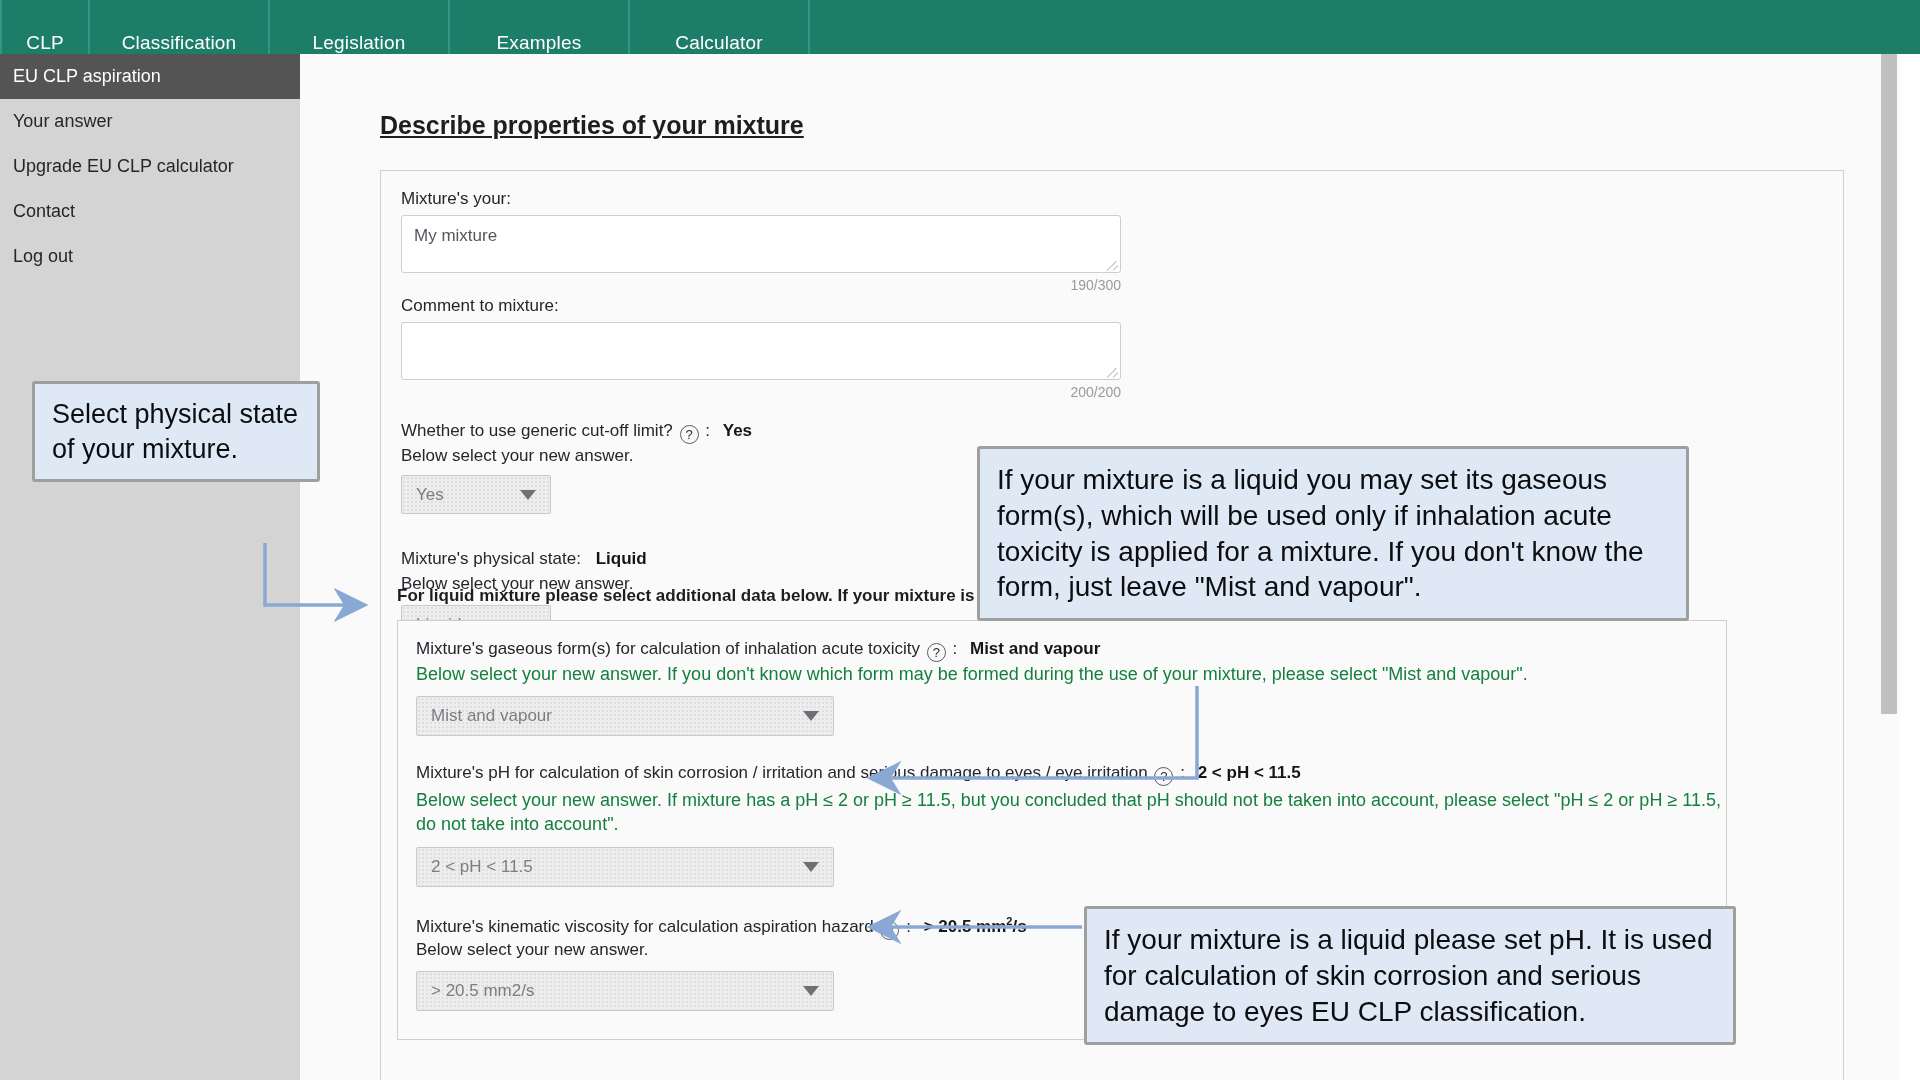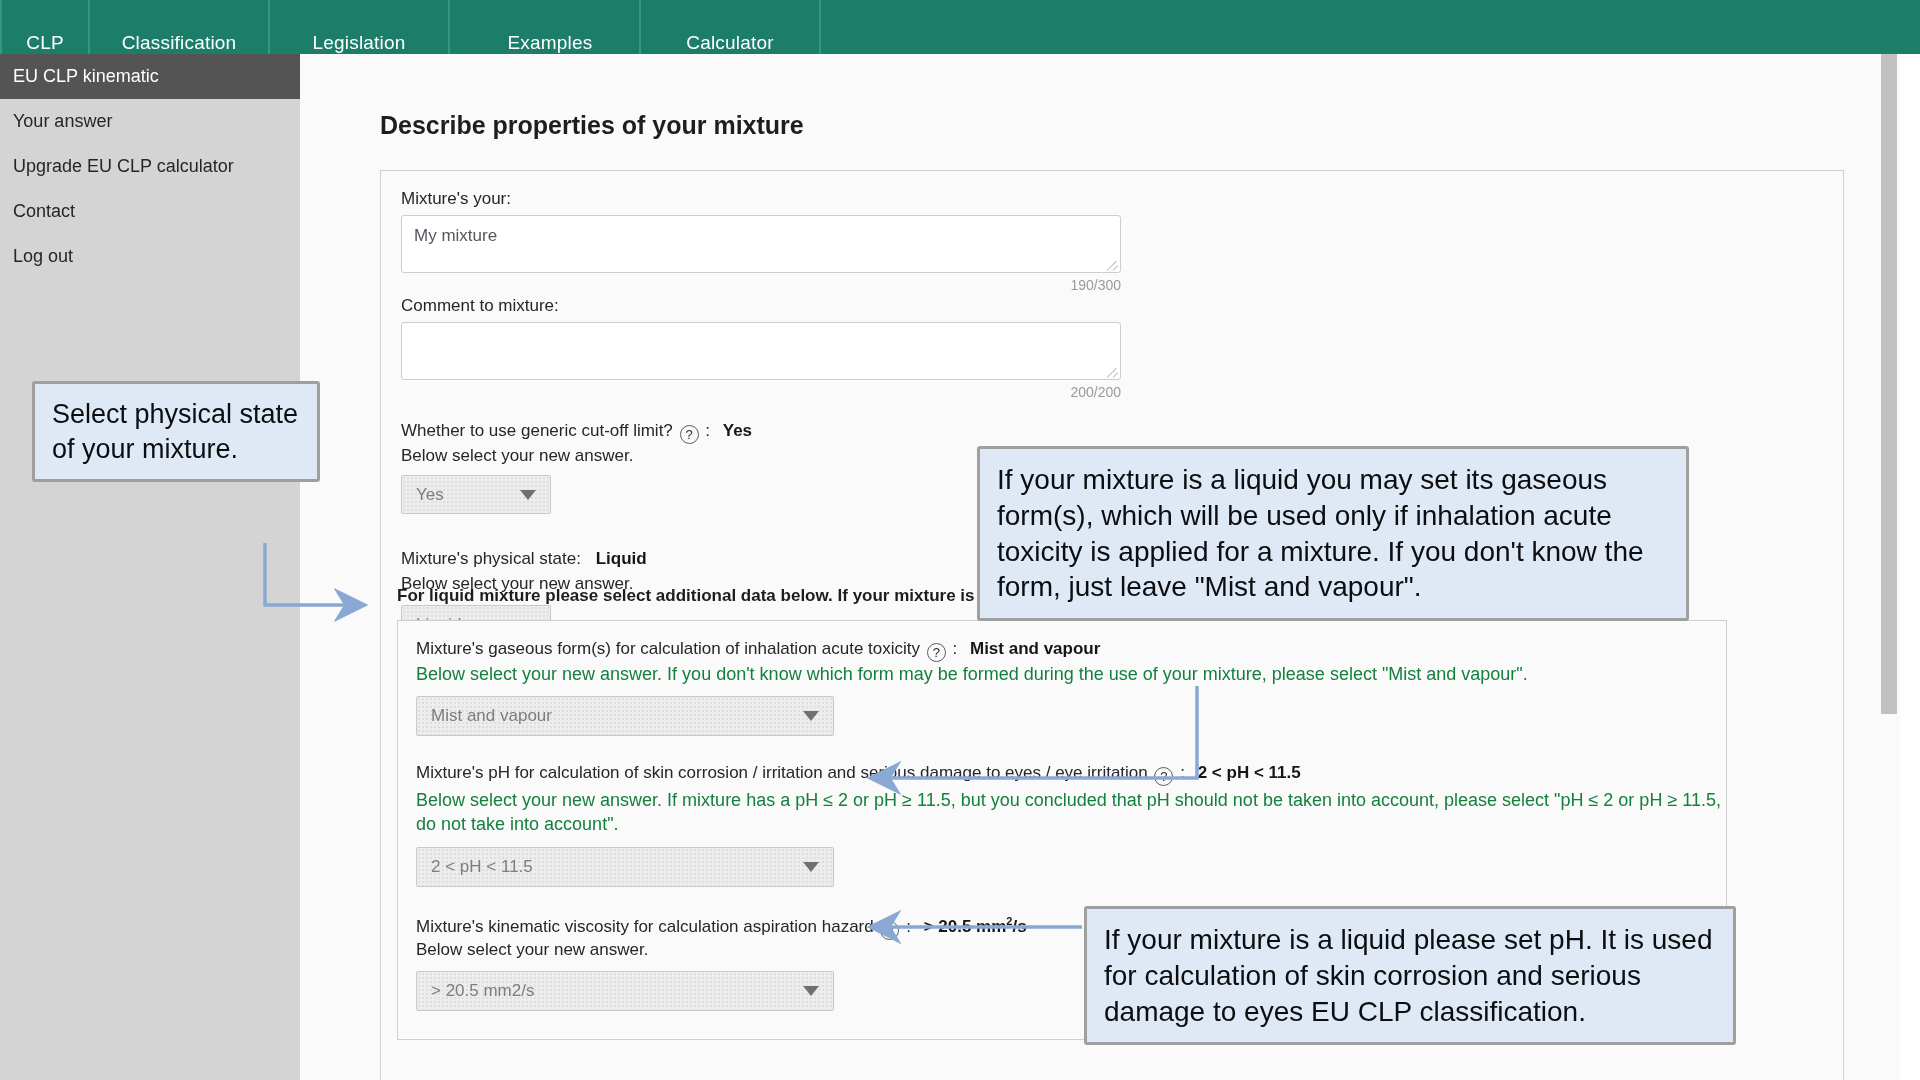--- a/index.html
+++ b/index.html
@@ -26,21 +26,21 @@
     color: #ffffff;
     font-size: 19px;
     letter-spacing: .2px;
     border-right: 2px solid #2f9a83;
     cursor: pointer;
     background: #1c7d68;
   }
   .nav-tab.first { width: 90px; border-left: 2px solid #2f9a83; }
   .nav-tab.w1 { width: 180px; }
   .nav-tab.w2 { width: 180px; }
-  .nav-tab.w3 { width: 180px; margin-left: 11px; }
+  .nav-tab.w3 { width: 180px; }
   .nav-tab.w4 { width: 180px; }
   .nav-tab.active { background: #2d9a81; width: 180px; }
   .nav-filler { flex: 1 1 auto; background: #1c7d68; }
 
   
   #sidebar {
     position: absolute;
     top: 54px; left: 0;
     width: 300px; height: 1026px;
     background: #d4d4d4;
@@ -67,20 +67,21 @@
     overflow: hidden;
   }
 
   #page-title {
     position: absolute;
     left: 80px; top: 57px;
     font-size: 25px;
     font-weight: bold;
     color: #1c1e21;
     white-space: nowrap;
+    text-decoration: underline;
   }
 
   
   #outer-panel {
     position: absolute;
     left: 80px; top: 116px;
     width: 1464px;
     height: 930px;
     border: 1px solid #cfcfcf;
     background: #fafafa;
@@ -242,21 +243,21 @@
       <span>Examples</span>
     </div>
     <div class="nav-tab w4">
       <span>Calculator</span>
     </div>
     <div class="nav-filler"></div>
   </div>
 
   <div id="sidebar">
     <div class="side-item active">
-      <span>EU CLP kinematic</span>
+      <span>EU CLP aspiration</span>
     </div>
     <div class="side-item">
       <span>Your answer</span>
     </div>
     <div class="side-item">
       <span>Upgrade EU CLP calculator</span>
     </div>
     <div class="side-item">
       <span>Contact</span>
     </div>

